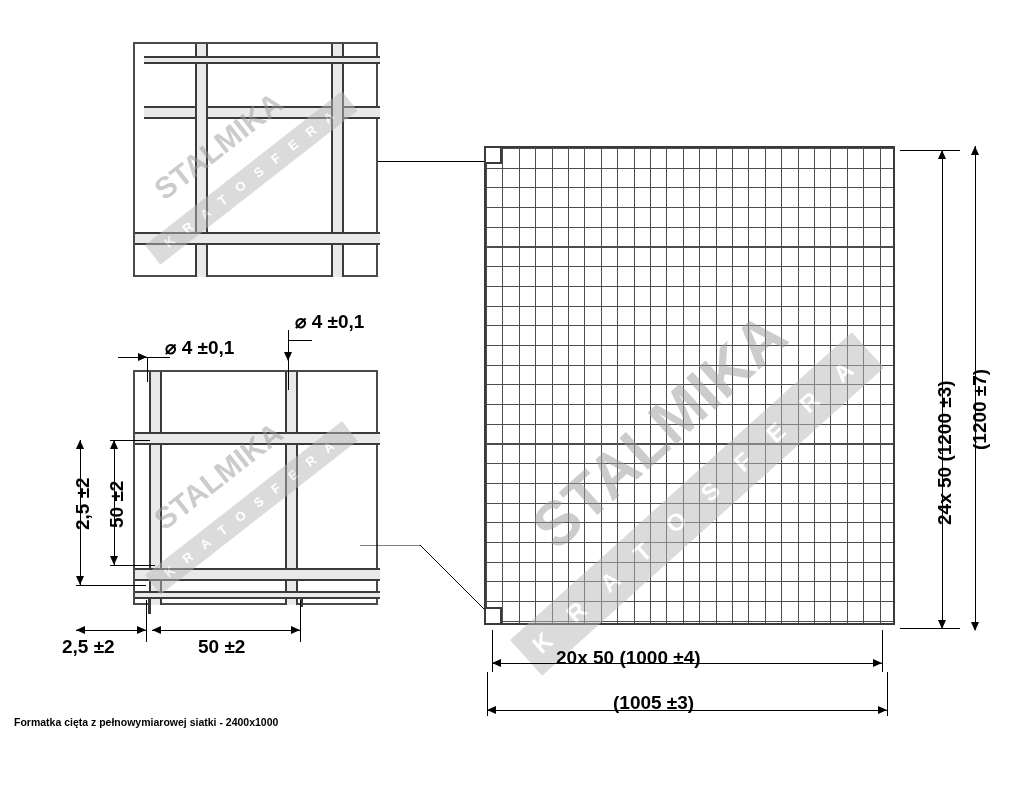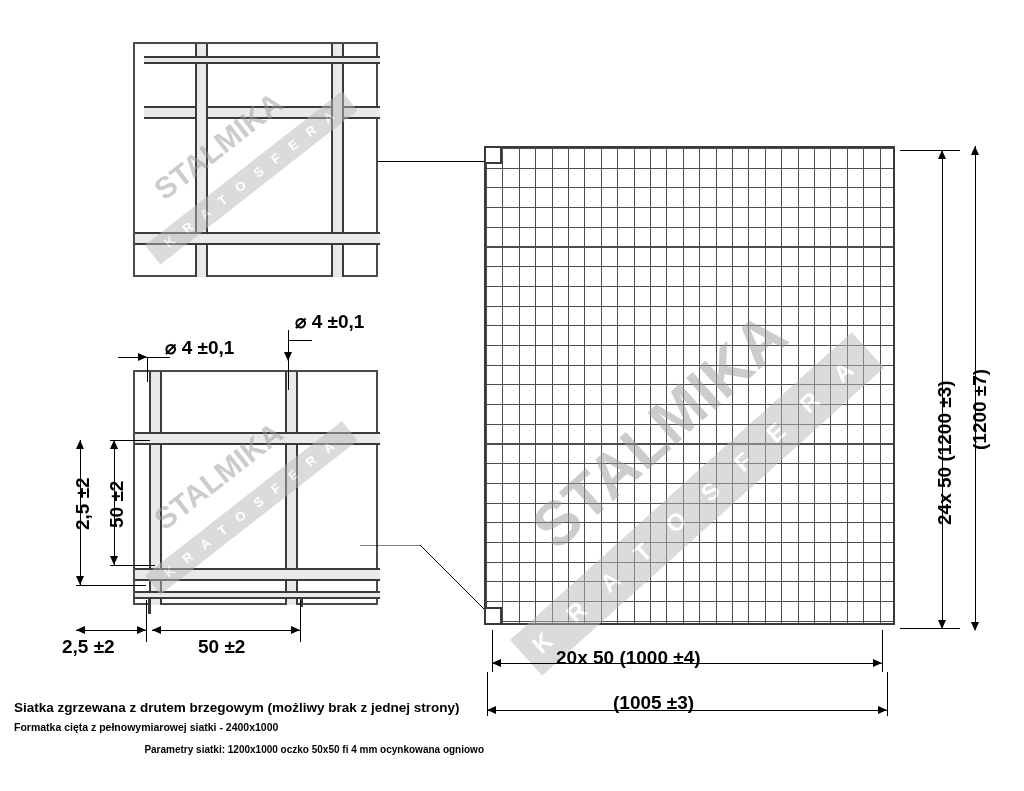--- a/index.html
+++ b/index.html
@@ -109,21 +109,21 @@
     position: absolute;
     color: #9a9a9a;
     font-family: "Liberation Sans", sans-serif;
     font-weight: bold;
     white-space: nowrap;
   }
 
   
   #caption { position: absolute; left: 14px; top: 700px; width: 470px; }
   .cap1 { font-size: 13.5px; font-weight: bold; color: #000; }
-  .cap2 { font-size: 10.5px; font-weight: bold; color: #000; margin-top: 6px; }
+  .cap2 { font-size: 10.5px; font-weight: bold; color: #000; margin-top: 16px; }
   .cap3 { font-size: 10px; font-weight: bold; color: #000; margin-top: 11px; text-align: right; }
 </style>
 </head>
 <body>
 
 <div id="page">
 
   <div class="detail-box abs" style="left:133px; top:42px; width:245px; height:235px;">
 
     <div class="bar-h" style="left:9px; top:62px; width:236px; height:13px;"></div>
@@ -233,18 +233,16 @@
   <div class="dim dim-lg" style="left:556px; top:647px;">20x 50 (1000 ±4)</div>
 
   <div class="hline abs" style="left:487px; top:710px; width:400px; height:1px;"></div>
   <div class="arrow arrow-l abs" style="left:487px; top:706px;"></div>
   <div class="arrow arrow-r abs" style="left:878px; top:706px;"></div>
   <div class="vline abs" style="left:487px; top:672px; width:1px; height:44px;"></div>
   <div class="vline abs" style="left:887px; top:672px; width:1px; height:44px;"></div>
   <div class="dim dim-lg" style="left:613px; top:692px;">(1005 ±3)</div>
 
   <div id="caption">
-    <div class="cap1">Siatka zgrzewana z drutem brzegowym (możliwy brak z jednej strony)</div>
     <div class="cap2">Formatka cięta z pełnowymiarowej  siatki - 2400x1000</div>
-    <div class="cap3">Parametry siatki: 1200x1000 oczko 50x50 fi 4 mm ocynkowana ogniowo</div>
   </div>
 
 </div>
 
 </body></html>

